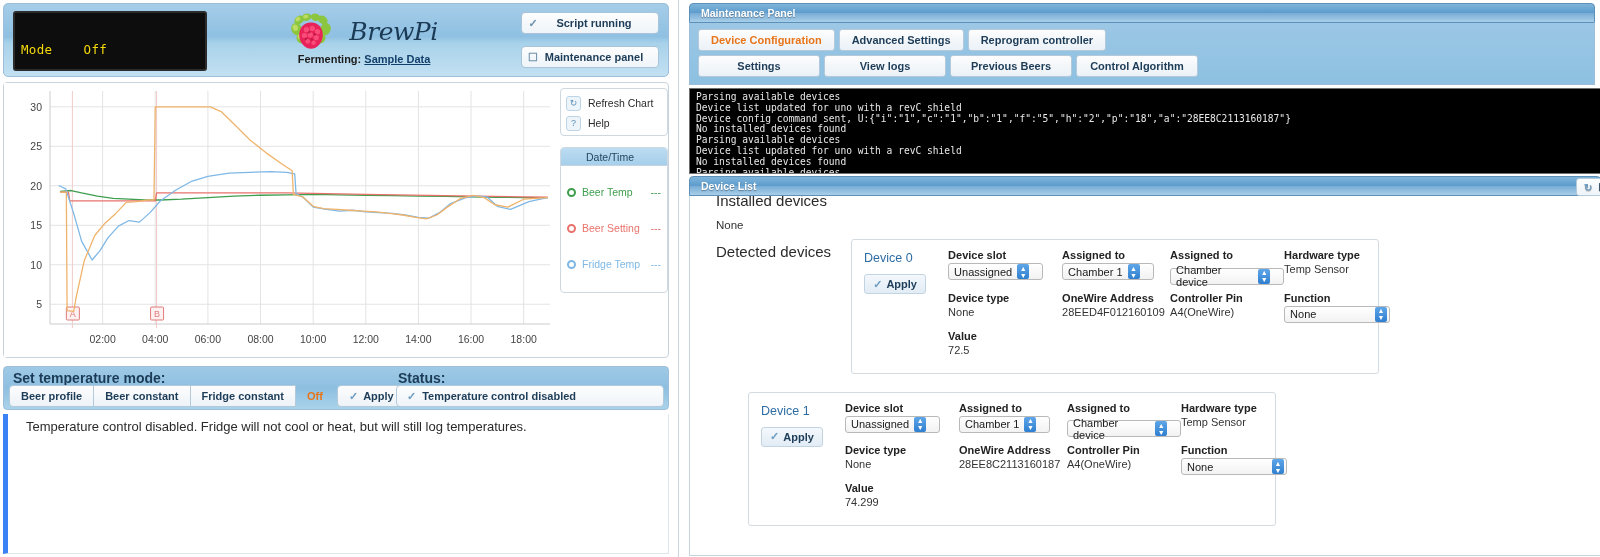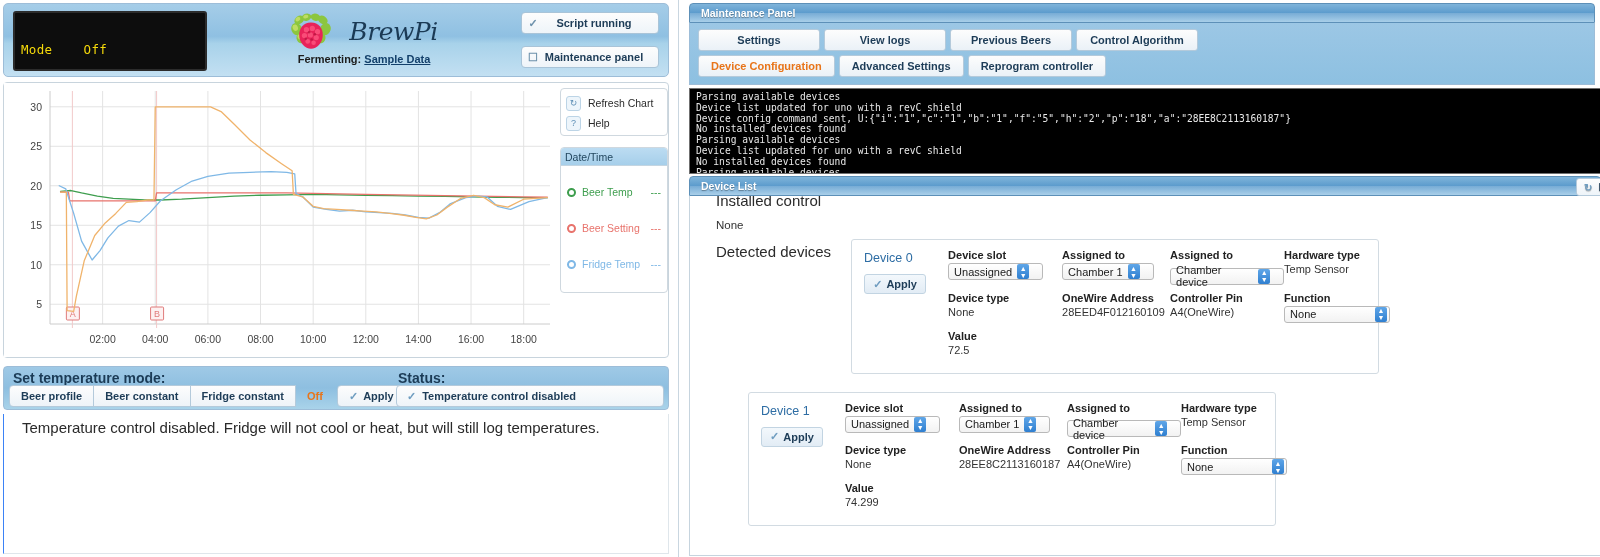--- a/index.html
+++ b/index.html
@@ -108,21 +108,21 @@
     display: flex; align-items: center; justify-content: center;
     margin-right: 7px; flex: 0 0 15px;
   }
   .tool-lbl { font-size: 10.5px; color: #2b2b2b; }
 
   #legend-series { top: 64px; height: 146px; padding: 0; overflow: hidden; }
   .lg-head {
     background: linear-gradient(to bottom,#bcdcf2,#a6cfea);
     border-bottom: 1px solid #c4d5e1;
     font-size: 10.5px; color: #23475f; font-weight: normal;
-    padding: 3px 4px; height: 18px;
+    padding: 3px 25px; height: 18px;
   }
   .lg-row {
     display: flex; align-items: center; height: 20px; padding: 0 6px; cursor: pointer; margin-top: 16px;
   }
   .lg-dot {
     width: 9px; height: 9px; border-radius: 50%; border: 2px solid;
     margin-right: 6px; flex: 0 0 9px; background: #fff;
   }
   .lg-name { font-size: 10.5px; flex: 1; }
   .lg-val { font-size: 10.5px; }
@@ -167,25 +167,25 @@
     position: absolute; left: 392px; top: 18px; width: 268px; height: 22px;
     background: linear-gradient(to bottom,#fdfdfd,#eef4f9);
     border: 1px solid #b4cadb; border-radius: 4px;
     display: flex; align-items: center; padding-left: 10px;
     font-size: 11px; font-weight: bold; color: #1d3c57;
   }
   .status-box .chk { color: #6f9dc0; margin-right: 6px; }
 
   .mode-desc {
     position: absolute; left: 3px; top: 414px; width: 666px; height: 140px;
-    border-left: 1px solid #3b82f6; border-right: 1px solid #dfe6eb;
+    border-left: 5px solid #3b82f6; border-right: 1px solid #dfe6eb;
     border-bottom: 1px solid #dfe6eb;
     background: #fff;
     padding: 5px 18px;
-    font-size: 15px; color: #2a2a2a;
+    font-size: 13px; color: #2a2a2a;
   }
 
   
   #right-col {
     position: absolute; left: 678px; top: 0; width: 922px; height: 557px;
     background: #fff;
     border-left: 1px solid #c9d6e0;
   }
   .panel-title-bar {
     background: linear-gradient(to bottom,#7fb4da 0%, #5d9ccd 48%, #79add6 52%, #a9cfe9 100%);
@@ -490,29 +490,29 @@
       <span>Temperature control disabled. Fridge will not cool or heat, but will still log temperatures.</span>
     </div>
   </div>
 
   <div id="right-col">
 
     <div id="maint-panel">
       <div class="panel-title-bar">Maintenance Panel</div>
       <div id="maint-body">
         <div class="tab-row">
+          <div class="tab active">Device Configuration</div>
+          <div class="tab">Advanced Settings</div>
+          <div class="tab">Reprogram controller</div>
+        </div>
+        <div class="tab-row">
           <div class="tab">Settings</div>
           <div class="tab">View logs</div>
           <div class="tab">Previous Beers</div>
           <div class="tab">Control Algorithm</div>
-        </div>
-        <div class="tab-row">
-          <div class="tab active">Device Configuration</div>
-          <div class="tab">Advanced Settings</div>
-          <div class="tab">Reprogram controller</div>
         </div>
       </div>
     </div>
 
     <div id="console">Parsing available devices
 Device list updated for uno with a revC shield
 Device config command sent, U:{"i":"1","c":"1","b":"1","f":"5","h":"2","p":"18","a":"28EE8C2113160187"}
 No installed devices found
 Parsing available devices
 Device list updated for uno with a revC shield
@@ -523,21 +523,21 @@
     <div id="devlist-panel">
       <div class="panel-title-bar" id="devlist-bar">
         <span>Device List</span>
         <span class="refresh-btn">
           <span class="rico">↻</span>
           <span>Refresh</span>
         </span>
       </div>
 
       <div id="devlist-body">
-        <h3 class="sec-head" id="installed-head">Installed control</h3>
+        <h3 class="sec-head" id="installed-head">Installed devices</h3>
         <p class="none-txt">None</p>
 
         <div class="detected-wrap">
           <h3 class="sec-head" id="detected-head">Detected devices</h3>
 
           <div class="dev-card" id="dev-card-0">
             <div class="dev-left">
               <div class="dev-id">Device 0</div>
               <div class="dev-apply">
                 <span class="chk">✓</span>

